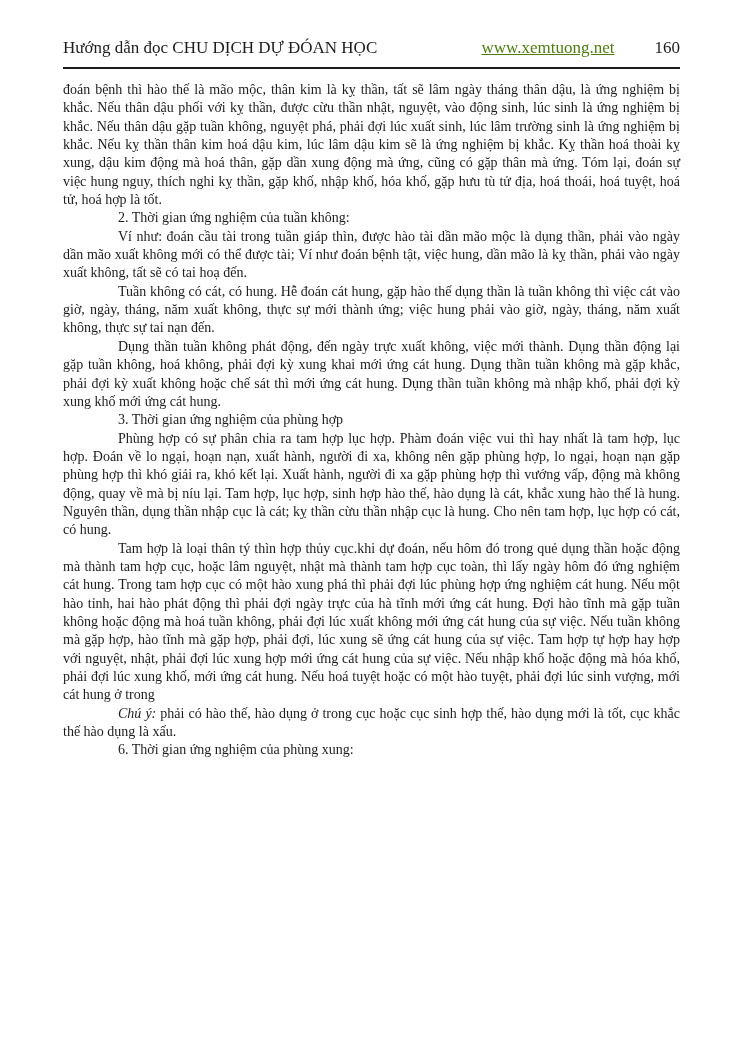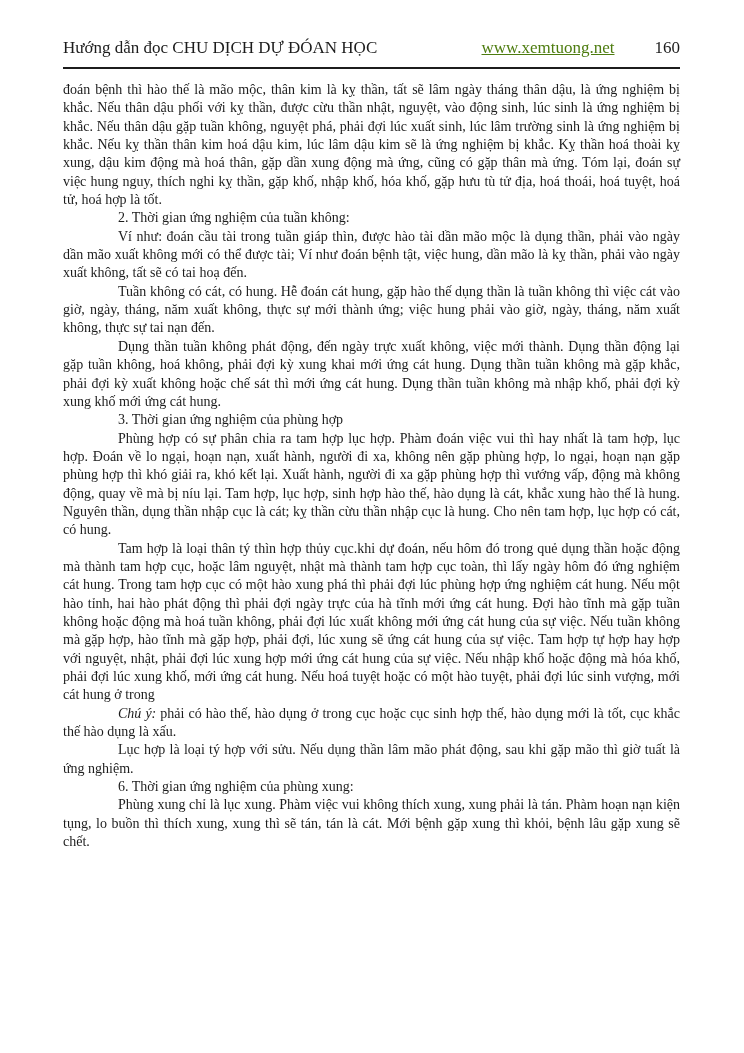--- a/index.html
+++ b/index.html
@@ -60,17 +60,15 @@
   <div class="document-body">
       <p class="body-first">đoán bệnh thì hào thế là mão mộc, thân kim là kỵ thần, tất sẽ lâm ngày tháng thân dậu, là ứng nghiệm bị khắc. Nếu thân dậu phối với kỵ thần, được cừu thần nhật, nguyệt, vào động sinh, lúc sinh là ứng nghiệm bị khắc. Nếu thân dậu gặp tuần không, nguyệt phá, phải đợi lúc xuất sinh, lúc lâm trường sinh là ứng nghiệm bị khắc. Nếu kỵ thần thân kim hoá dậu kim, lúc lâm dậu kim sẽ là ứng nghiệm bị khắc. Kỵ thần hoá thoài kỵ xung, dậu kim động mà hoá thân, gặp dần xung động mà ứng, cũng có gặp thân mà ứng. Tóm lại, đoán sự việc hung nguy, thích nghi kỵ thần, gặp khố, nhập khố, hóa khố, gặp hưu tù tử địa, hoá thoái, hoá tuyệt, hoá tử, hoá hợp là tốt.</p>
       <p class="heading">2. Thời gian ứng nghiệm của tuần không:</p>
       <p class="body">Ví như: đoán cầu tài trong tuần giáp thìn, được hào tài dần mão mộc là dụng thần, phải vào ngày dần mão xuất không mới có thể được tài; Ví như đoán bệnh tật, việc hung, dần mão là kỵ thần, phải vào ngày xuất không, tất sẽ có tai hoạ đến.</p>
       <p class="body">Tuần không có cát, có hung. Hễ đoán cát hung, gặp hào thế dụng thần là tuần không thì việc cát vào giờ, ngày, tháng, năm xuất không, thực sự mới thành ứng; việc hung phải vào giờ, ngày, tháng, năm xuất không, thực sự tai nạn đến.</p>
       <p class="body">Dụng thần tuần không phát động, đến ngày trực xuất không, việc mới thành. Dụng thần động lại gặp tuần không, hoá không, phải đợi kỳ xung khai mới ứng cát hung. Dụng thần tuần không mà gặp khắc, phải đợi kỳ xuất không hoặc chế sát thì mới ứng cát hung. Dụng thần tuần không mà nhập khố, phải đợi kỳ xung khố mới ứng cát hung.</p>
       <p class="heading">3. Thời gian ứng nghiệm của phùng hợp</p>
       <p class="body">Phùng hợp có sự phân chia ra tam hợp lục hợp. Phàm đoán việc vui thì hay nhất là tam hợp, lục hợp. Đoán về lo ngại, hoạn nạn, xuất hành, người đi xa, không nên gặp phùng hợp, lo ngại, hoạn nạn gặp phùng hợp thì khó giải ra, khó kết lại. Xuất hành, người đi xa gặp phùng hợp thì vướng vấp, động mà không động, quay về mà bị níu lại. Tam hợp, lục hợp, sinh hợp hào thế, hào dụng là cát, khắc xung hào thế là hung. Nguyên thần, dụng thần nhập cục là cát; kỵ thần cừu thần nhập cục là hung. Cho nên tam hợp, lục hợp có cát, có hung.</p>
       <p class="body">Tam hợp là loại thân tý thìn hợp thủy cục.khi dự đoán, nếu hôm đó trong quẻ dụng thần hoặc động mà thành tam hợp cục, hoặc lâm nguyệt, nhật mà thành tam hợp cục toàn, thì lấy ngày hôm đó ứng nghiệm cát hung. Trong tam hợp cục có một hào xung phá thì phải đợi lúc phùng hợp ứng nghiệm cát hung. Nếu một hào tỉnh, hai hào phát động thì phải đợi ngày trực của hà tĩnh mới ứng cát hung. Đợi hào tĩnh mà gặp tuần không hoặc động mà hoá tuần không, phải đợi lúc xuất không mới ứng cát hung của sự việc. Nếu tuần không mà gặp hợp, hào tĩnh mà gặp hợp, phải đợi, lúc xung sẽ ứng cát hung của sự việc. Tam hợp tự hợp hay hợp với nguyệt, nhật, phải đợi lúc xung hợp mới ứng cát hung của sự việc. Nếu nhập khố hoặc động mà hóa khố, phải đợi lúc xung khố, mới ứng cát hung. Nếu hoá tuyệt hoặc có một hào tuyệt, phải đợi lúc sinh vượng, mới cát hung ở trong</p>
       <p class="note"><i>Chú ý: </i>phải có hào thế, hào dụng ở trong cục hoặc cục sinh hợp thế, hào dụng mới là tốt, cục khắc thế hào dụng là xấu.</p>
-      <p class="body">Lục hợp là loại tý hợp với sửu. Nếu dụng thần lâm mão phát động, sau khi gặp mão thì giờ tuất là ứng nghiệm.</p>
       <p class="heading">6. Thời gian ứng nghiệm của phùng xung:</p>
-      <p class="body">Phùng xung chỉ là lục xung. Phàm việc vui không thích xung, xung phải là tán. Phàm hoạn nạn kiện tụng, lo buồn thì thích xung, xung thì sẽ tán, tán là cát. Mới bệnh gặp xung thì khỏi, bệnh lâu gặp xung sẽ chết.</p>
     </div>
 </div>
 
 </body></html>

